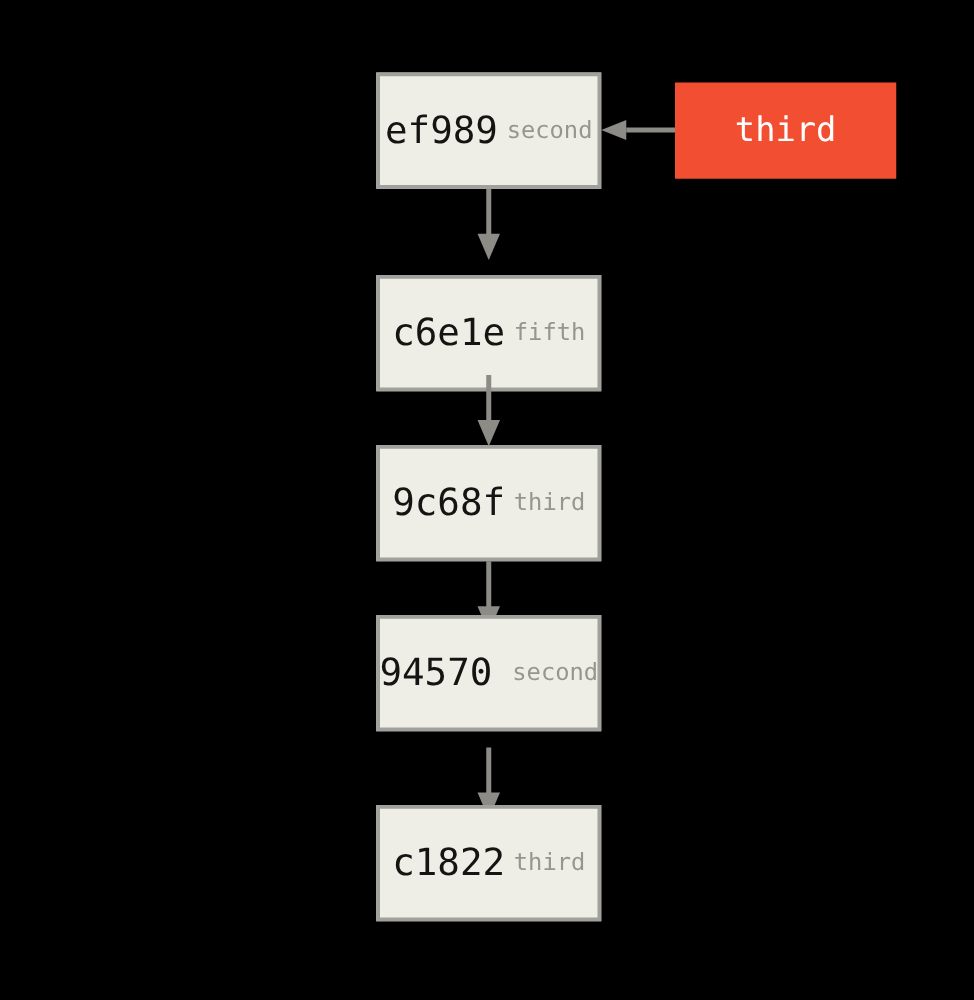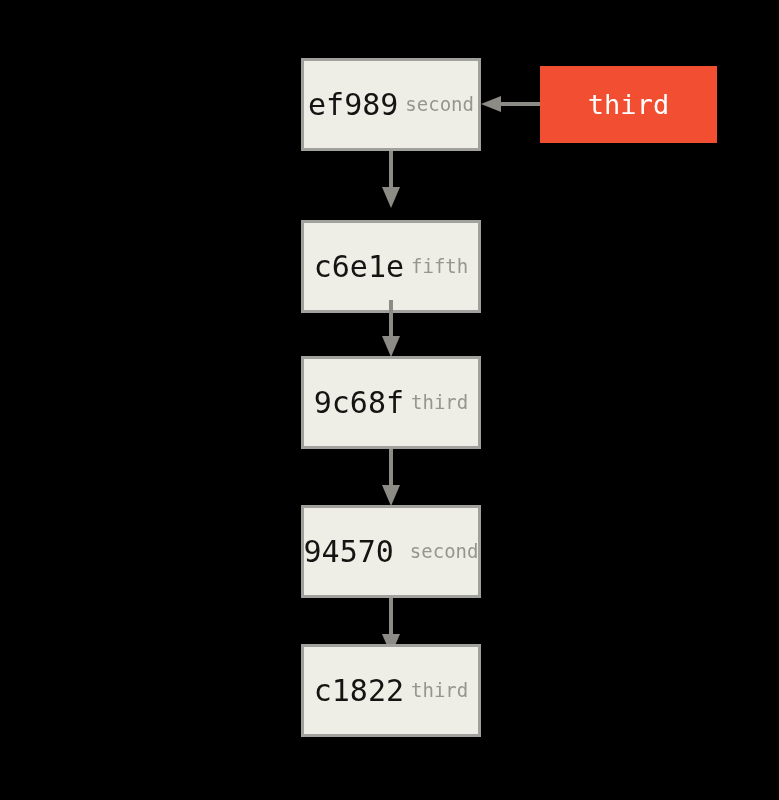--- a/index.html
+++ b/index.html
@@ -35,21 +35,21 @@
     color: var(--hash-color, #141413);
   }
   .commit .lbl {
     font-size: 19px;
     line-height: 1;
     color: var(--label-color, #96958f);
   }
   .c0 { top: 58px; }
   .c1 { top: 220px; }
   .c2 { top: 356px; }
-  .c3 { top: 505px; gap: 16px; }
+  .c3 { top: 492px; gap: 16px; }
   .c4 { top: 644px; text-align: center; }
 
   
   .vline {
     position: absolute;
     left: 389px;
     width: 4px;
     height: 37px;
     background: var(--arrow-color, #8c8b85);
   }

